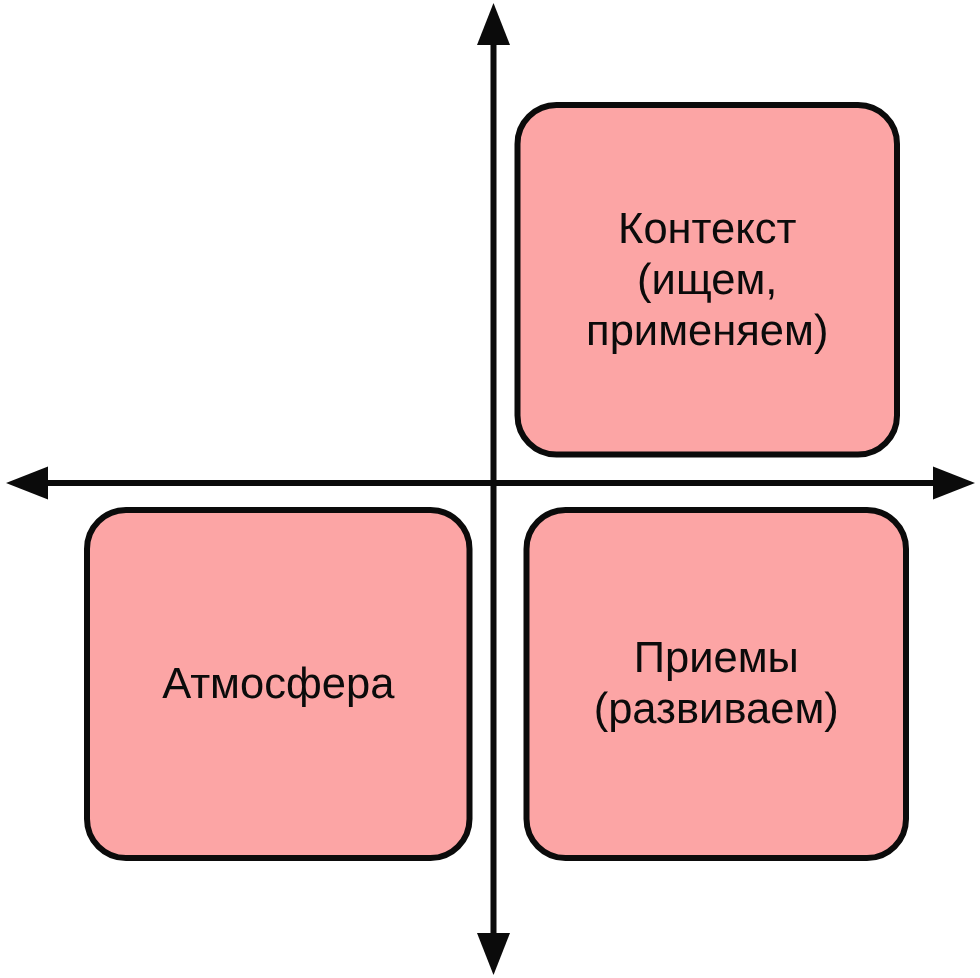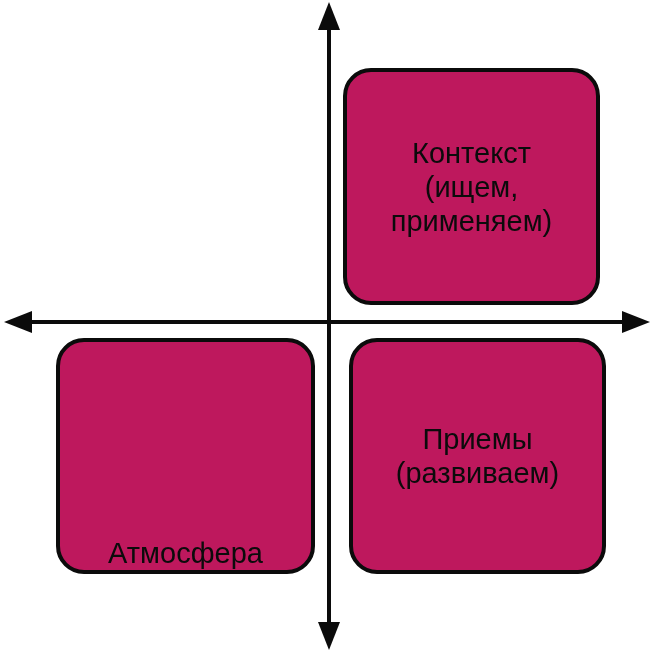--- a/index.html
+++ b/index.html
@@ -21,37 +21,37 @@
     top: 0;
     width: 653px;
     height: 652px;
     display: block;
   }
   .quadrant {
     position: absolute;
     box-sizing: border-box;
     border: 4px solid #0b0b0b;
     border-radius: 28px;
-    background: #be185d;
+    background: #fca5a5;
     display: flex;
     flex-direction: column;
     align-items: center;
     justify-content: center;
     text-align: center;
   }
   .quadrant .line {
     font-size: 29px;
     font-weight: 500;
     line-height: 34px;
     color: #0b0b0b;
     white-space: nowrap;
   }
   .q-top-left     { left: 56px;  top: 68px;  width: 259px; height: 237px; }
   .q-top-right    { left: 343px; top: 68px;  width: 257px; height: 237px; }
-  .q-bottom-left  { left: 56px;  top: 338px; width: 259px; height: 236px; justify-content: flex-end; }
+  .q-bottom-left  { left: 56px;  top: 338px; width: 259px; height: 236px; }
   .q-bottom-right { left: 349px; top: 338px; width: 257px; height: 236px; }
 </style>
 </head>
 <body>
 
 <div class="canvas">
 
   <svg class="axes-svg" viewBox="0 0 653 652" xmlns="http://www.w3.org/2000/svg">
 
     <line x1="329" y1="26" x2="329" y2="626" stroke="#0b0b0b" stroke-width="4"></line>

